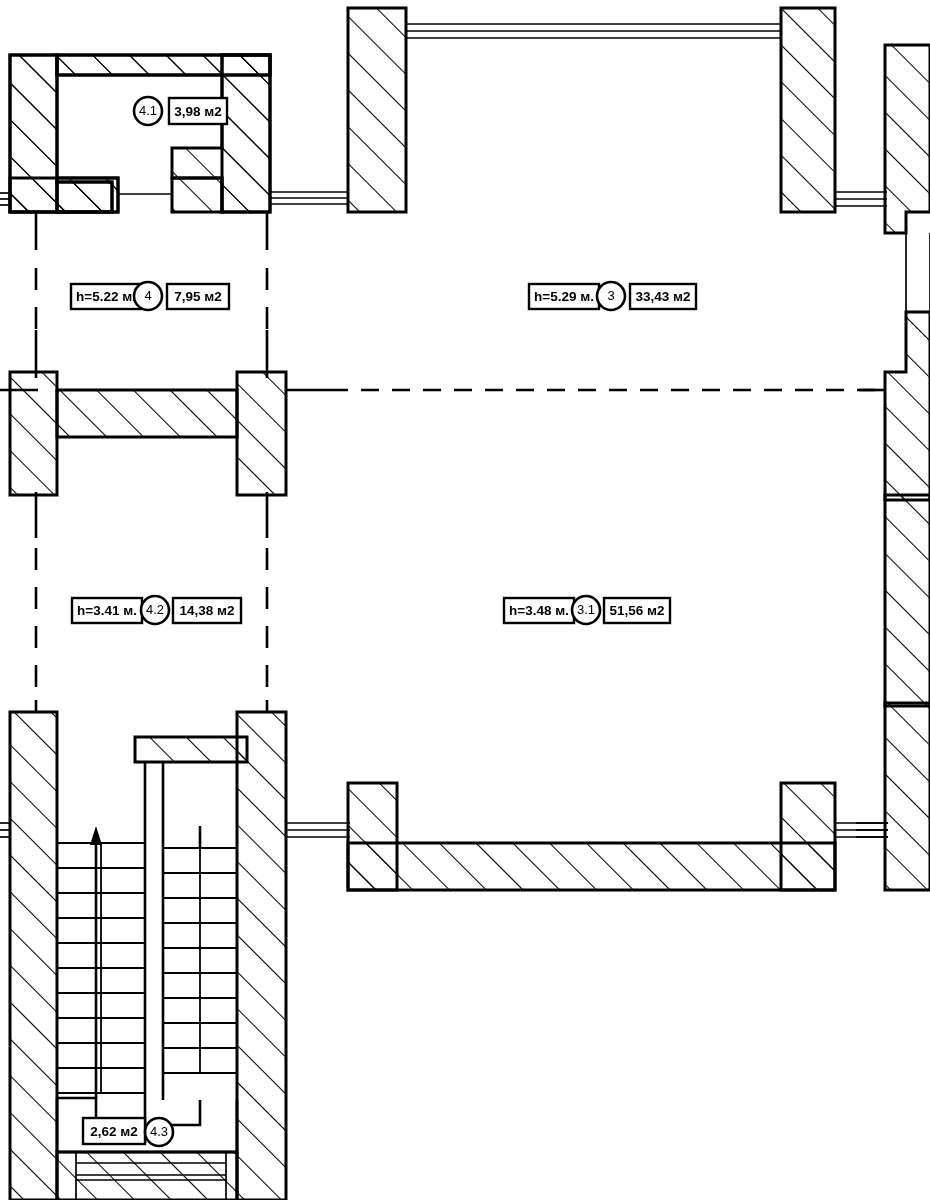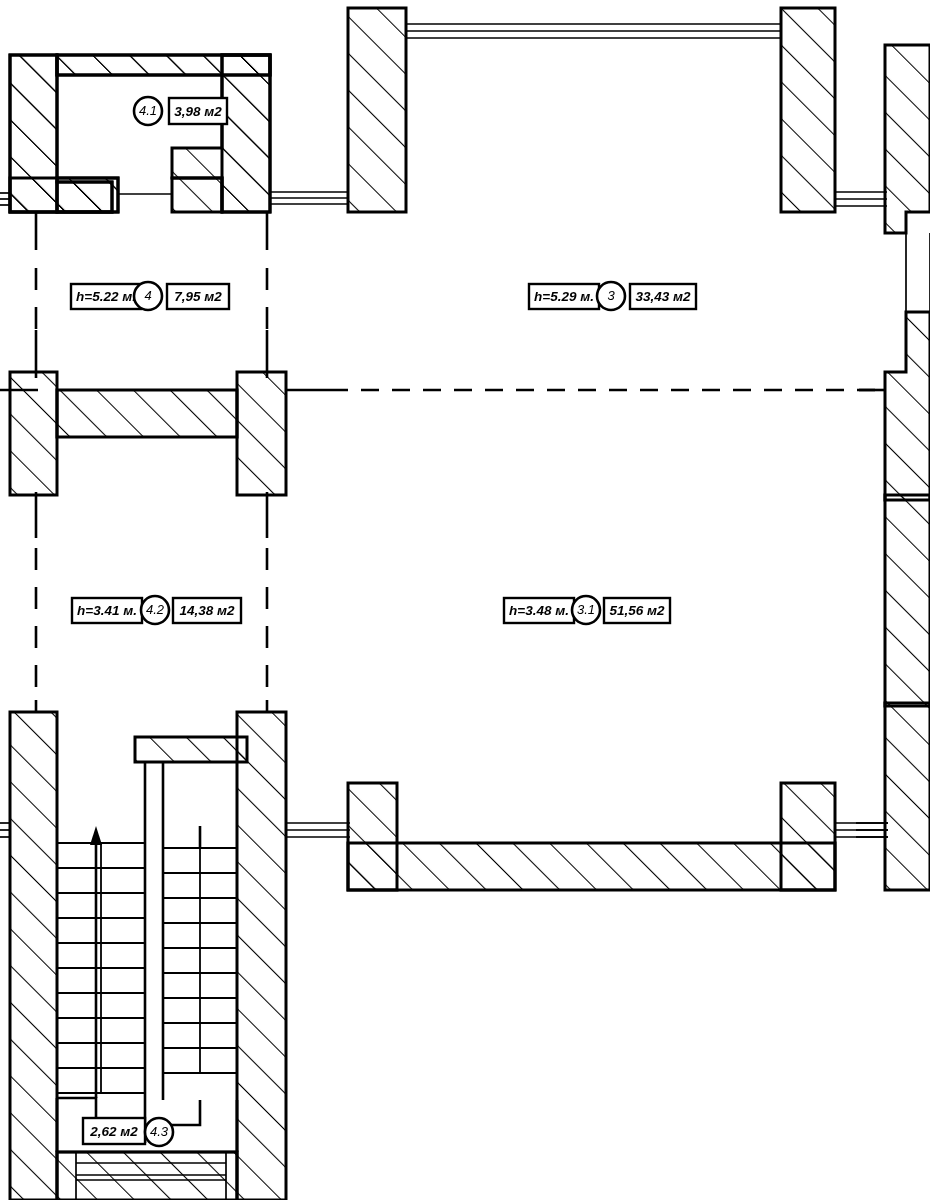--- a/index.html
+++ b/index.html
@@ -12,21 +12,20 @@
     width: 930px;
     height: 1200px;
     font-family: "Liberation Sans", sans-serif;
     overflow: hidden;
   }
   #plan-root {
     position: relative;
     width: 930px;
     height: 1200px;
     background: #ffffff;
-    font-style: italic;
   }
   svg#plan-svg {
     display: block;
     width: 930px;
     height: 1200px;
   }
   .thin { stroke: #000000; stroke-width: 1.7; fill: none; }
   .axis-line { stroke: #000000; stroke-width: 2.6; fill: none; }
   .dash-axis { stroke: #000000; stroke-width: 2.6; fill: none; stroke-dasharray: 22 17; }
   .dash-long { stroke: #000000; stroke-width: 2.6; fill: none; stroke-dasharray: 18 13; }

